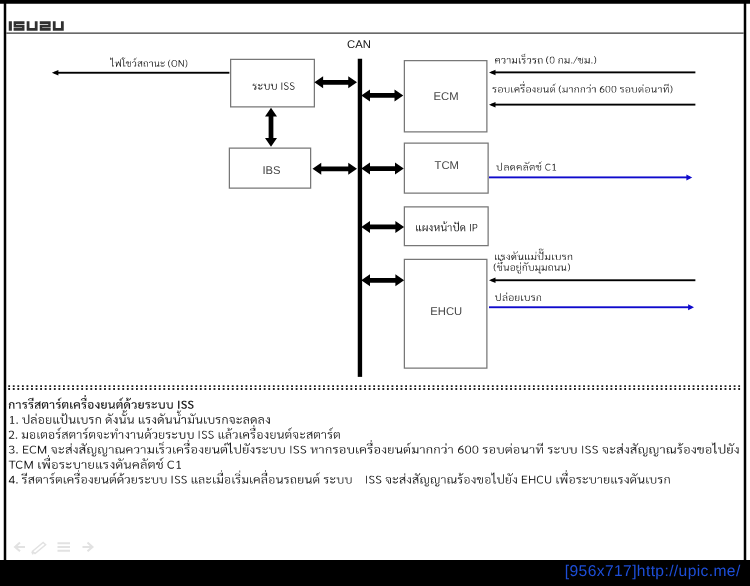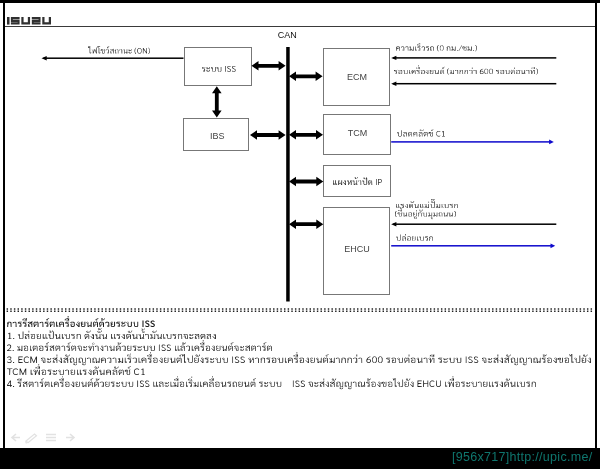--- a/index.html
+++ b/index.html
@@ -4,21 +4,21 @@
 body{width:600px;height:469px;position:relative;background:#fff;font-family:"Liberation Sans",sans-serif;overflow:hidden}
 .box{position:absolute;border:1px solid #777;background:#fff;box-sizing:border-box}
 svg.t{position:absolute;overflow:visible}
 .bar{position:absolute;background:#000}
 </style></head><body>
 <div class="bar" style="left:0;top:0;width:600px;height:2.6px"></div>
 <div class="bar" style="left:3.4px;top:2px;width:1.5px;height:446px"></div>
 <div class="bar" style="left:595.2px;top:2px;width:1.5px;height:446px"></div>
 <div class="bar" style="left:0;top:447.5px;width:600px;height:21.5px"></div>
 <div style="position:absolute;left:4.8px;top:26px;width:590.4px;height:1.2px;background:#3a3a3a"></div>
-<div style="position:absolute;right:7.5px;top:449.5px;color:#0f766e;font-size:12.5px;letter-spacing:0.3px">[956x717]http://upic.me/</div>
+<div style="position:absolute;right:7.5px;top:449.5px;color:#1d4ed8;font-size:12.5px;letter-spacing:0.3px">[956x717]http://upic.me/</div>
 <svg class="t" style="left:6.8px;top:17px" width="44" height="7.6" viewBox="0 0 454 75" preserveAspectRatio="none">
     <path transform="translate(0,0)" d="M0 0h26v75h-26Z" fill="#303030"></path>
     <path transform="translate(40,0)" d="M0 0h90v22h-90ZM0 22h20v9h-20ZM0 27h90v22h-90ZM70 44h20v9h-20ZM0 53h90v22h-90Z" fill="#303030"></path>
     <path transform="translate(148,0)" d="M0 0h23v53h-23ZM67 0h23v53h-23ZM0 53h90v22h-90Z" fill="#303030"></path>
     <path transform="translate(256,0)" d="M0 0h90v22h-90ZM70 22h20v9h-20ZM0 27h90v22h-90ZM0 44h20v9h-20ZM0 53h90v22h-90Z" fill="#303030"></path>
     <path transform="translate(364,0)" d="M0 0h23v53h-23ZM67 0h23v53h-23ZM0 53h90v22h-90Z" fill="#303030"></path>
   </svg>
 <div class="box" style="left:183.5px;top:47.0px;width:68.0px;height:39.0px"></div>
 <div class="box" style="left:183.3px;top:117.5px;width:66.1px;height:33.8px"></div>
 <div class="box" style="left:322.7px;top:47.5px;width:67.8px;height:58.5px"></div>

